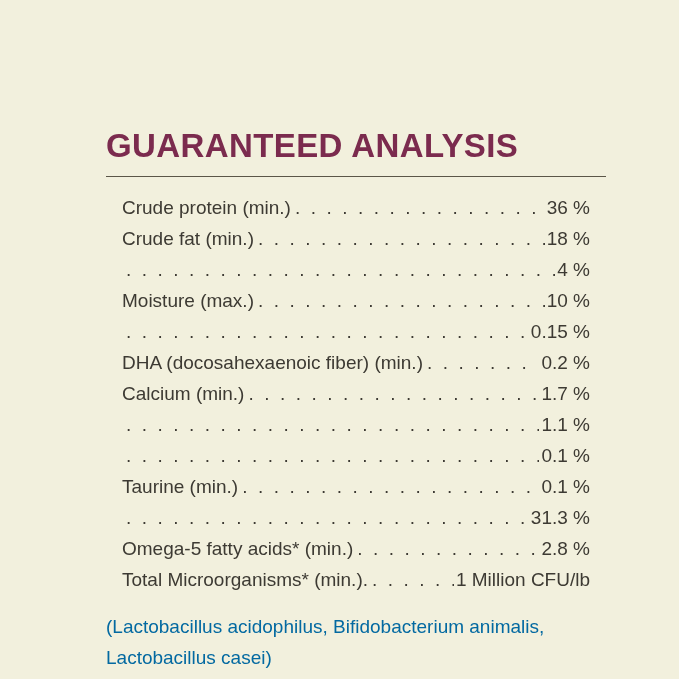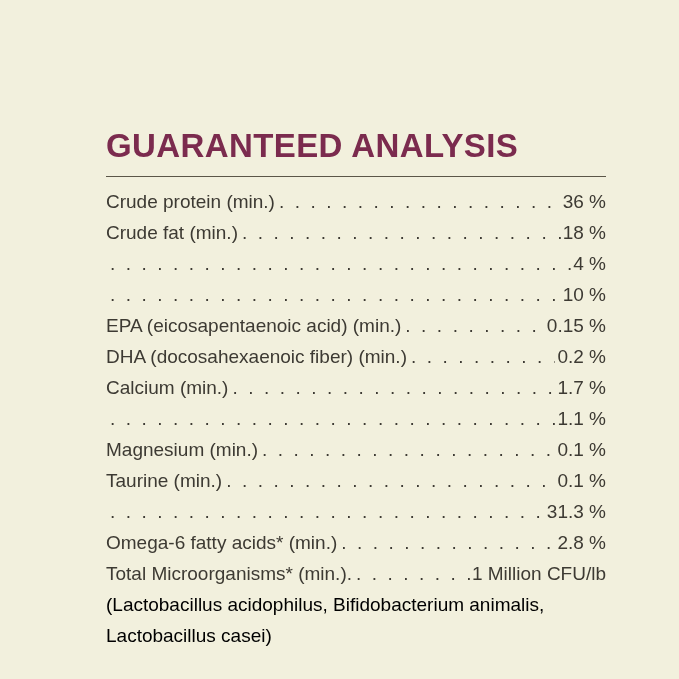--- a/index.html
+++ b/index.html
@@ -37,21 +37,21 @@
     margin: 0 0 10px 0;
     line-height: 1.1;
   }
   .rule {
     height: 1px;
     background: #5b5648;
     width: 500px;
     margin: 12px 0 10px 0;
   }
   .rows {
-    margin: 0;
+    margin: 16px;
     padding: 0;
   }
   .row {
     display: flex;
     align-items: baseline;
     font-size: 19px;
     color: #3d3a33;
     line-height: 1.63;
     white-space: nowrap;
   }
@@ -67,21 +67,21 @@
     font-size: 19px;
     margin: 0 2px 0 4px;
     text-align: left;
   }
   .row .value {
     flex: 0 0 auto;
     text-align: center;
   }
   .note {
     font-size: 19px;
-    color: #000000;
+    color: #0369a1;
     line-height: 1.63;
     white-space: nowrap;
   }
 </style>
 </head>
 <body>
 
 <div class="panel">
   <div class="content">
 
@@ -98,58 +98,57 @@
         <div class="row">
           <span class="label">Crude fat (min.)</span>
           <span class="dots">. . . . . . . . . . . . . . . . . . . . . . . . . . . . . . . . . . . . . . . . . . . . . . . . . . . . . . . . . .</span>
           <span class="value">18 %</span>
         </div>
         <div class="row">
           <span class="dots">. . . . . . . . . . . . . . . . . . . . . . . . . . . . . . . . . . . . . . . . . . . . . . . . . . . . . . . . . .</span>
           <span class="value">4 %</span>
         </div>
         <div class="row">
+          <span class="label">Moisture (max.)</span>
           <span class="dots">. . . . . . . . . . . . . . . . . . . . . . . . . . . . . . . . . . . . . . . . . . . . . . . . . . . . . . . . . .</span>
           <span class="value">10 %</span>
         </div>
         <div class="row">
-          <span class="label">EPA (eicosapentaenoic acid) (min.)</span>
           <span class="dots">. . . . . . . . . . . . . . . . . . . . . . . . . . . . . . . . . . . . . . . . . . . . . . . . . . . . . . . . . .</span>
           <span class="value">0.15 %</span>
         </div>
         <div class="row">
           <span class="label">DHA (docosahexaenoic fiber) (min.)</span>
           <span class="dots">. . . . . . . . . . . . . . . . . . . . . . . . . . . . . . . . . . . . . . . . . . . . . . . . . . . . . . . . . .</span>
           <span class="value">0.2 %</span>
         </div>
         <div class="row">
           <span class="label">Calcium (min.)</span>
           <span class="dots">. . . . . . . . . . . . . . . . . . . . . . . . . . . . . . . . . . . . . . . . . . . . . . . . . . . . . . . . . .</span>
           <span class="value">1.7 %</span>
         </div>
         <div class="row">
           <span class="dots">. . . . . . . . . . . . . . . . . . . . . . . . . . . . . . . . . . . . . . . . . . . . . . . . . . . . . . . . . .</span>
           <span class="value">1.1 %</span>
         </div>
         <div class="row">
-          <span class="label">Magnesium (min.)</span>
           <span class="dots">. . . . . . . . . . . . . . . . . . . . . . . . . . . . . . . . . . . . . . . . . . . . . . . . . . . . . . . . . .</span>
           <span class="value">0.1 %</span>
         </div>
         <div class="row">
           <span class="label">Taurine (min.)</span>
           <span class="dots">. . . . . . . . . . . . . . . . . . . . . . . . . . . . . . . . . . . . . . . . . . . . . . . . . . . . . . . . . .</span>
           <span class="value">0.1 %</span>
         </div>
         <div class="row">
           <span class="dots">. . . . . . . . . . . . . . . . . . . . . . . . . . . . . . . . . . . . . . . . . . . . . . . . . . . . . . . . . .</span>
           <span class="value">31.3 %</span>
         </div>
         <div class="row">
-          <span class="label">Omega-6 fatty acids* (min.)</span>
+          <span class="label">Omega-5 fatty acids* (min.)</span>
           <span class="dots">. . . . . . . . . . . . . . . . . . . . . . . . . . . . . . . . . . . . . . . . . . . . . . . . . . . . . . . . . .</span>
           <span class="value">2.8 %</span>
         </div>
         <div class="row">
           <span class="label">Total Microorganisms* (min.).</span>
           <span class="dots">. . . . . . . . . . . . . . . . . . . . . . . . . . . . . . . . . . . . . . . . . . . . . . . . . . . . . . . . . .</span>
           <span class="value">1 Million CFU/lb</span>
         </div>
       </div>
 

